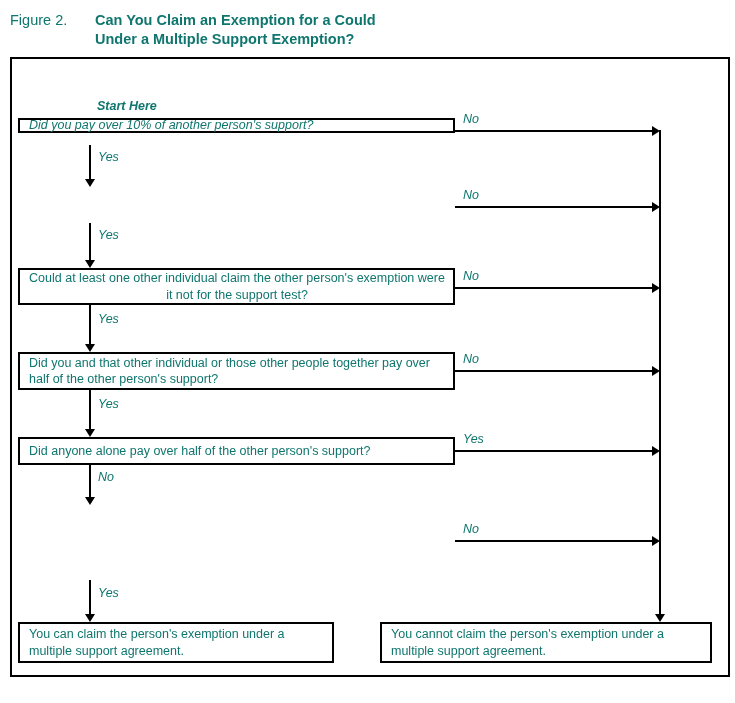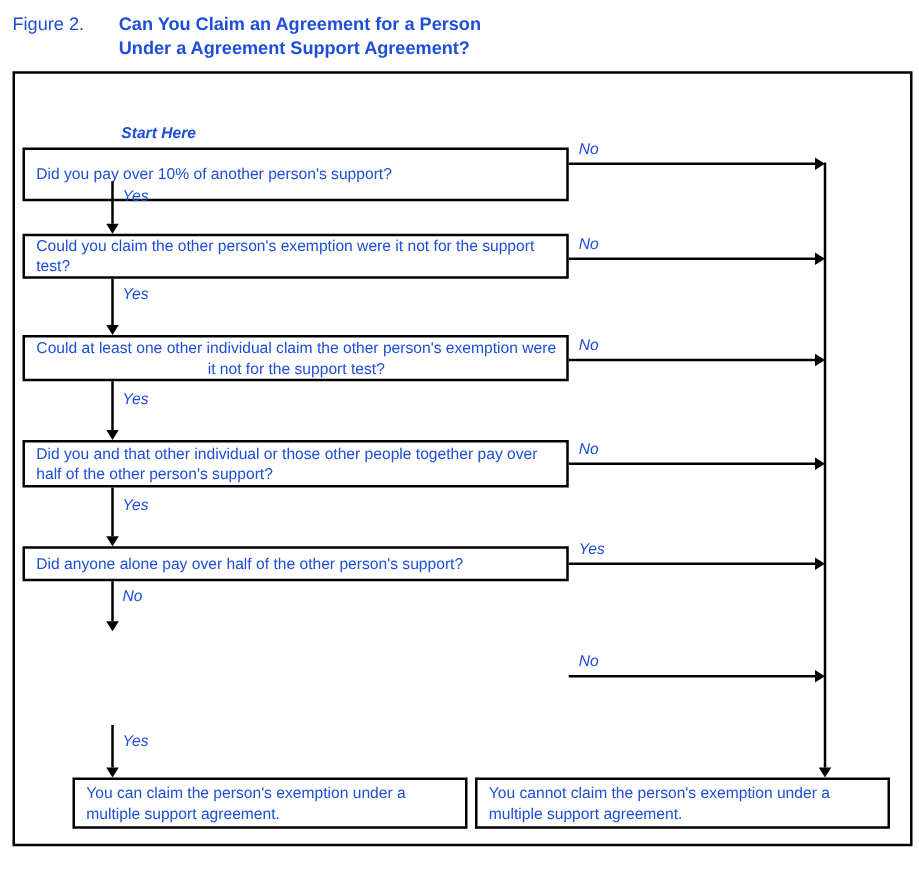--- a/index.html
+++ b/index.html
@@ -1,21 +1,21 @@
 <!DOCTYPE html>
 <html><head>
 <meta charset="utf-8">
 <style>
   html, body { margin: 0; padding: 0; background: #ffffff; }
   .page {
     position: relative;
     width: 735px;
     height: 703px;
     background: #ffffff;
-    color: #1d4ed8;
+    color: #0f766e;
     font-family: "Liberation Sans", sans-serif;
     overflow: hidden;
   }
   
   .fig-label {
     position: absolute;
     left: 10px; top: 12px;
     font-size: 14.5px;
     font-weight: 400;
     white-space: nowrap;
@@ -59,39 +59,39 @@
     width: 437px;
     border: 2px solid #000;
     box-sizing: border-box;
     background: #fff;
     font-size: 12.5px;
     line-height: 16.5px;
     padding: 2px 8px 2px 9px;
     display: flex;
     align-items: center;
   }
-  .q1 { top: 118px; height: 43px; }
+  .q1 { top: 118px; height: 15px; font-style: italic; }
   .q2 { top: 187px; height: 36px; }
   .q3 { top: 268px; height: 37px; text-align: center; }
   .q4 { top: 352px; height: 38px; }
   .q5 { top: 437px; height: 28px; }
   .q6 { top: 505px; height: 75px; }
   .rbox {
     position: absolute;
     top: 622px; height: 41px;
     border: 2px solid #000;
     box-sizing: border-box;
     background: #fff;
     font-size: 12.5px;
     line-height: 16.5px;
     padding: 2px 8px 2px 9px;
     display: flex;
     align-items: center;
   }
-  .r-yes { left: 18px;  width: 316px; margin-left: 40px; }
+  .r-yes { left: 18px;  width: 316px; }
   .r-no  { left: 380px; width: 332px; }
   
   .vline { position: absolute; width: 2px; background: #000; }
   .hline { position: absolute; height: 2px; background: #000; }
   .head-down {
     position: absolute; width: 0; height: 0;
     border-left: 5px solid transparent;
     border-right: 5px solid transparent;
     border-top: 8px solid #000;
   }
@@ -138,34 +138,31 @@
   .sl5 { left: 463px; top: 432px; }
   .sl6 { left: 463px; top: 522px; }
 </style>
 </head>
 <body>
 
 <div class="page">
 
   <span class="fig-label">Figure 2.</span>
   <div class="fig-title">
-    <div>Can You Claim an Agreement for a Person</div>
-    <div>Under a Agreement Support Agreement?</div>
+    <div>Can You Claim an Exemption for a Could</div>
+    <div>Under a Multiple Support Exemption?</div>
   </div>
 
   <div class="frame"></div>
 
 
   <div class="start-here">Start Here</div>
 
   <div class="qbox q1">
       <span>Did you pay over 10% of another person's support?</span>
-    </div>
-  <div class="qbox q2">
-      <span>Could you claim the other person's exemption were it not for the support test?</span>
     </div>
   <div class="qbox q3">
       <span>Could at least one other individual claim the other person's exemption were it not for the support test?</span>
     </div>
   <div class="qbox q4">
       <span>Did you and that other individual or those other people together pay over half of the other person's support?</span>
     </div>
   <div class="qbox q5">
       <span>Did anyone alone pay over half of the other person's support?</span>
     </div>

